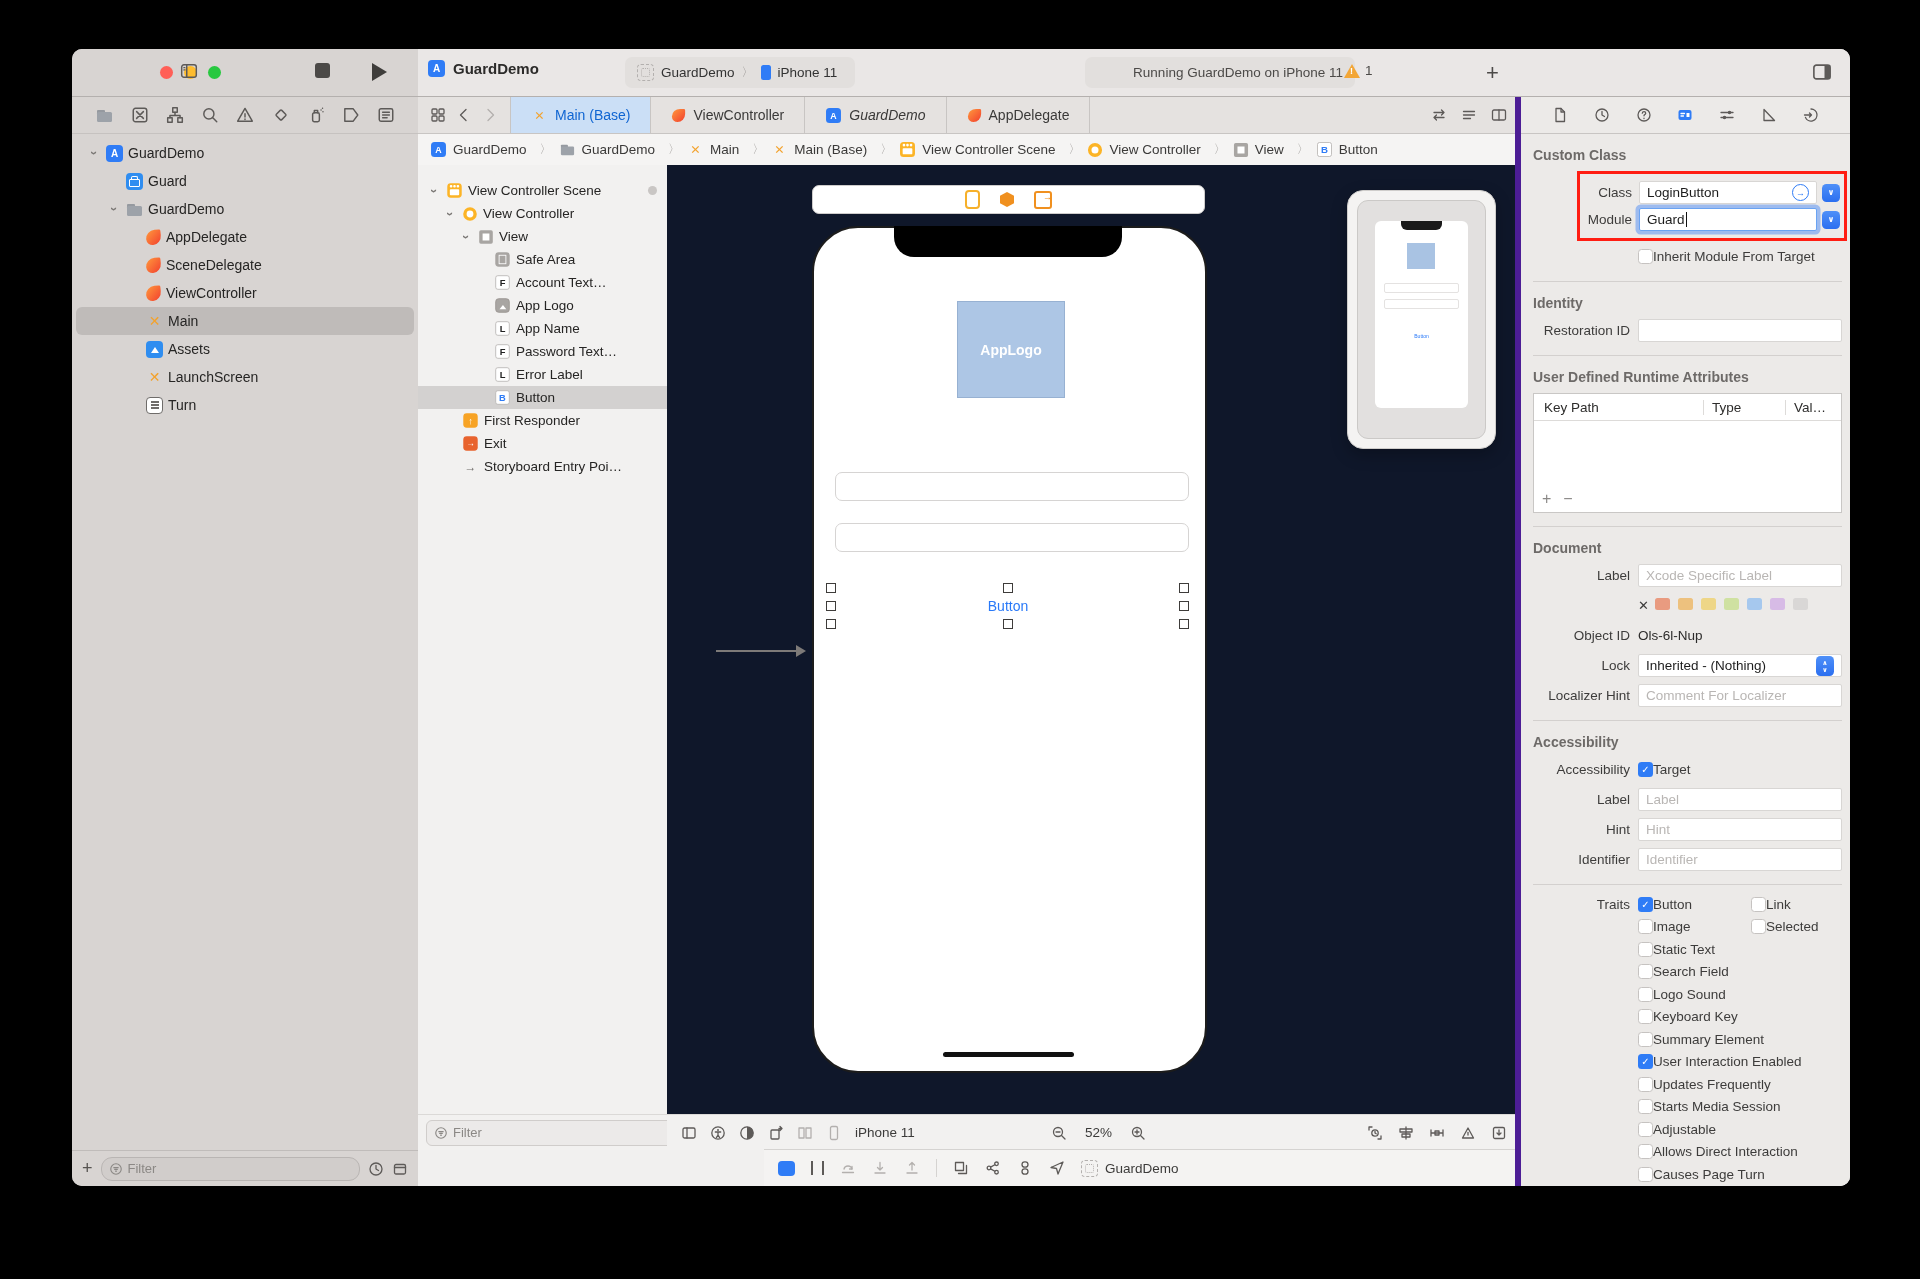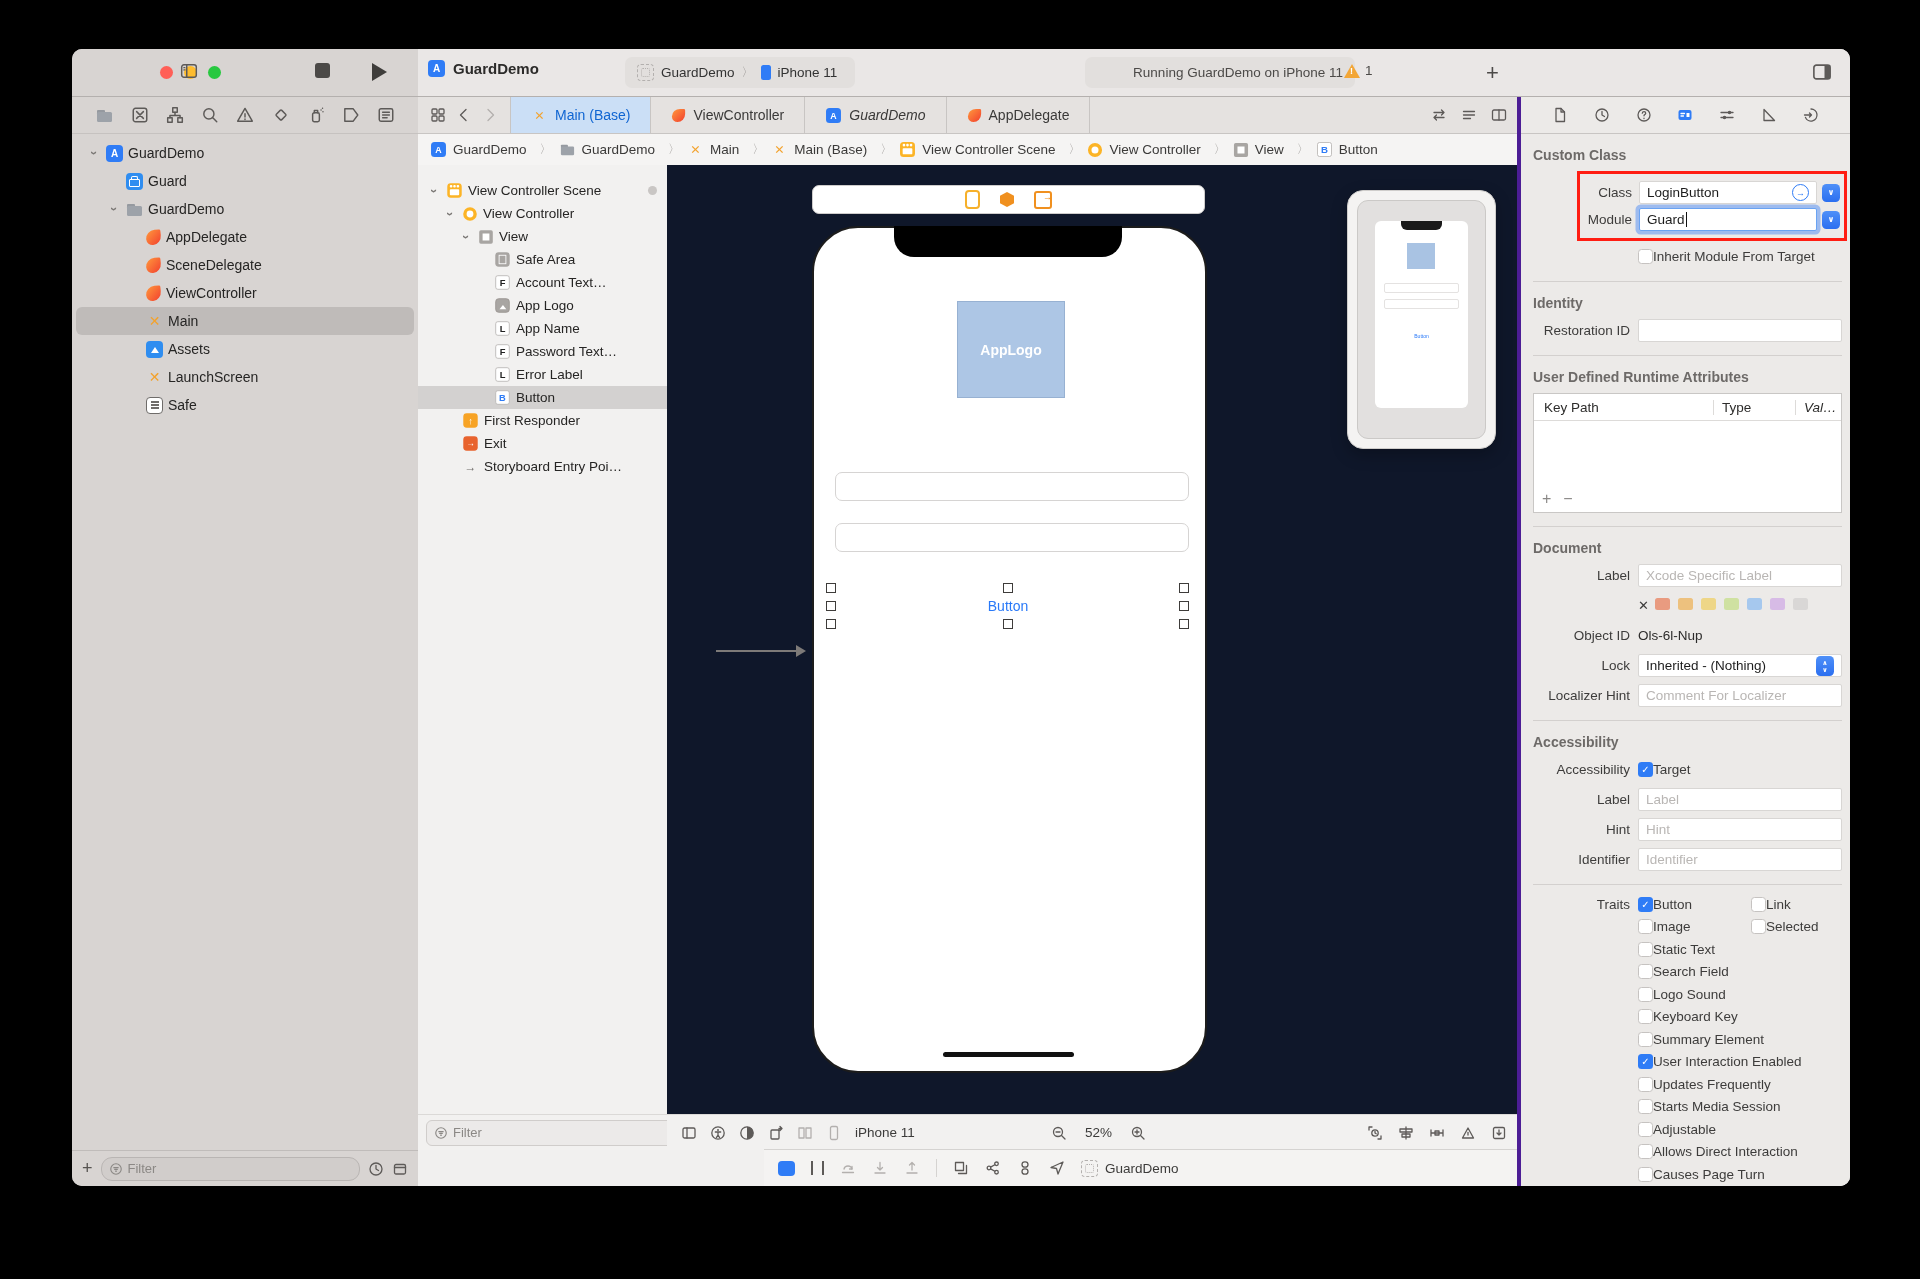--- a/index.html
+++ b/index.html
@@ -127,21 +127,21 @@
   .canvas-bottom{position:absolute;left:249px;bottom:36px;right:0;height:35px;background:#f2f1f0;border-top:1px solid #dbd9d7;display:flex;align-items:center;padding:0 14px;gap:13px;font-size:13.5px;color:#3c3b3a;}
   .cb-zoom{position:absolute;left:384px;display:flex;align-items:center;gap:18px;}
   .cb-right{margin-left:auto;display:flex;align-items:center;gap:15px;}
   
   .debugbar{position:absolute;left:346px;bottom:0;width:1103px;height:36px;background:#f4f3f2;border-top:1px solid #d5d3d1;display:flex;align-items:center;padding:0 14px;gap:16px;font-size:13.5px;color:#3c3b3a;}
   .bp-toggle{width:17px;height:15px;border-radius:4px;background:#2f7cf6;}
   .pause-ic{width:9px;height:14px;border-left:2.5px solid #5d5a58;border-right:2.5px solid #5d5a58;}
   .dbg-sep{width:1px;height:18px;background:#d5d3d1;}
   .dbg-app{display:flex;align-items:center;gap:7px;}
   
-  .inspector{position:absolute;right:0;top:48px;width:329px;bottom:0;background:#eceae8;border-left:4px solid #4c1d95;overflow:hidden;}
+  .inspector{position:absolute;right:0;top:48px;width:329px;bottom:0;background:#eceae8;border-left:6px solid #4c1d95;overflow:hidden;}
   .insp-strip{height:36px;border-bottom:1px solid #c8c5c3;display:flex;align-items:center;justify-content:space-around;padding:0 18px;}
   .insp-body{position:absolute;left:0;top:37px;right:0;bottom:0;padding:0 0 0 12px;font-size:13.5px;color:#3d3c3b;}
   .sec-h{font-weight:700;color:#6d6a68;font-size:14px;margin:13px 0 8px 0;}
   .irow{display:flex;align-items:center;margin:7px 8px 7px 0;min-height:23px;}
   .ilab{width:97px;text-align:right;margin-right:8px;flex:none;color:#3d3c3b;}
   .ifield{flex:1;height:23px;background:#fff;border:1px solid #d8d6d4;border-radius:2px;display:flex;align-items:center;padding:0 7px;font-size:13.5px;color:#1c1c1c;position:relative;box-sizing:border-box;}
   .ifield .ph{color:#b9b6b4;}
   .hr{height:1px;background:#d3d0ce;margin:13px 8px 12px 0;}
   .redbox{border:3px solid #ff1d12;margin:0 3px 2px 44px;padding:3px 4px;}
   .redbox .irow{margin:4px 0;}
@@ -152,21 +152,21 @@
   .focused{border:1px solid #6aa3f2;box-shadow:0 0 0 3.5px rgba(77,139,245,.5);}
   .caret{display:inline-block;width:1.5px;height:15px;background:#111;margin-left:1px;}
   .cb{width:15px;height:15px;border-radius:3.5px;background:#fff;border:1px solid #c6c3c1;box-sizing:border-box;flex:none;display:flex;align-items:center;justify-content:center;}
   .cb.checked{background:#2f7cf6;border:none;color:#fff;}
   .cb.checked::before{content:"\2713";font-size:10px;font-weight:700;}
   .cb-lbl{}
   .attr-table{margin:4px 8px 2px 0;background:#fff;border:1px solid #c9c7c5;height:118px;position:relative;font-size:13.5px;}
   .attr-head{display:flex;border-bottom:1px solid #dddbd9;height:26px;align-items:center;color:#2d2c2b;}
   .attr-head .c1{flex:1;padding-left:10px;}
   .attr-head .c2{width:82px;border-left:1px solid #dddbd9;padding-left:8px;box-sizing:border-box;}
-  .attr-head .c3{width:46px;border-left:1px solid #dddbd9;padding-left:8px;box-sizing:border-box;font-style:italic;}
+  .attr-head .c3{width:56px;border-left:1px solid #dddbd9;padding-left:8px;box-sizing:border-box;}
   .attr-foot{position:absolute;bottom:4px;left:8px;color:#8a8886;font-size:16px;display:flex;gap:12px;}
   .swx{color:#3c3b3a;font-size:13px;margin-right:6px;}
   .swatch{width:15px;height:12px;border-radius:2.5px;margin-right:8px;display:inline-block;}
   .objid{color:#2d2c2b;}
   .lockfield .stepper{margin-left:auto;width:18px;height:20px;border-radius:4.5px;background:linear-gradient(#4f90f8,#2b6ff0);color:#fff;display:flex;flex-direction:column;align-items:center;justify-content:center;font-size:6.5px;line-height:7px;font-weight:700;}
   .trow{display:flex;align-items:center;height:22.5px;margin-right:8px;}
   .tlead{width:97px;text-align:right;margin-right:8px;flex:none;}
   .tcol1{display:flex;align-items:center;width:113px;flex:none;white-space:nowrap;}
   .tcol2{display:flex;align-items:center;white-space:nowrap;}
   .show{visibility:visible;}
@@ -311,21 +311,21 @@
 
         <div class="nrow" style="--d: 2;">
           <span class="chev"></span>
           <span class="ic ic-storyboard"></span>
           <span>LaunchScreen</span>
         </div>
 
         <div class="nrow" style="--d: 2;">
           <span class="chev"></span>
           <span class="ic ic-info"></span>
-          <span>Safe</span>
+          <span>Turn</span>
         </div>
       </div>
     <div class="nav-bottom">
       <span class="nav-plus">+</span>
       <div class="filter-pill">
         <svg class="si sm" style="width:14px;height:14px;stroke:#8b8885" viewBox="0 0 16 16">
               <circle cx="8" cy="8" r="6"></circle>
               <path d="M5.5 6.5h5M6.5 8.5h3M7.5 10.5h1"></path>
             </svg>
         <span class="ph">Filter</span>

